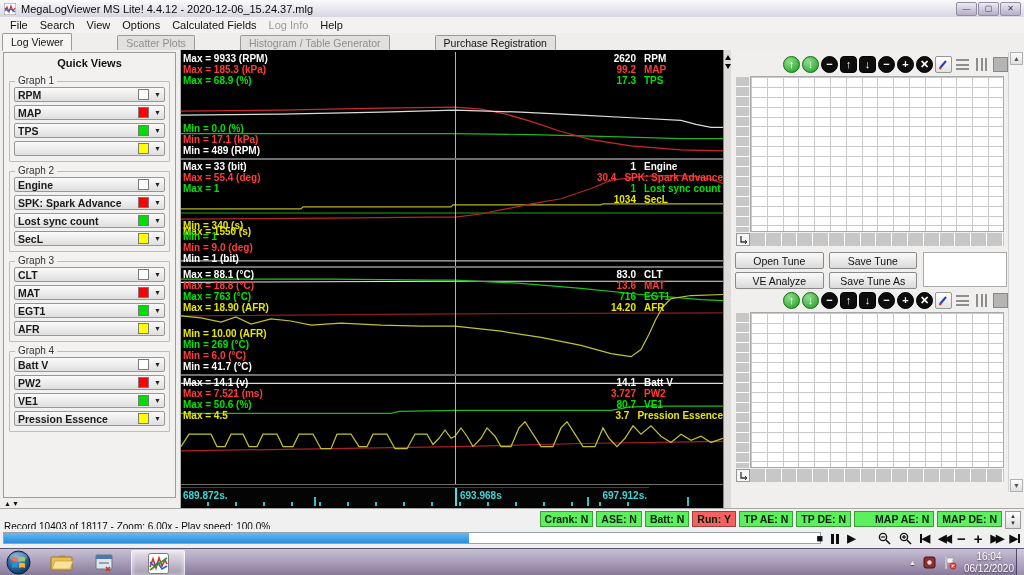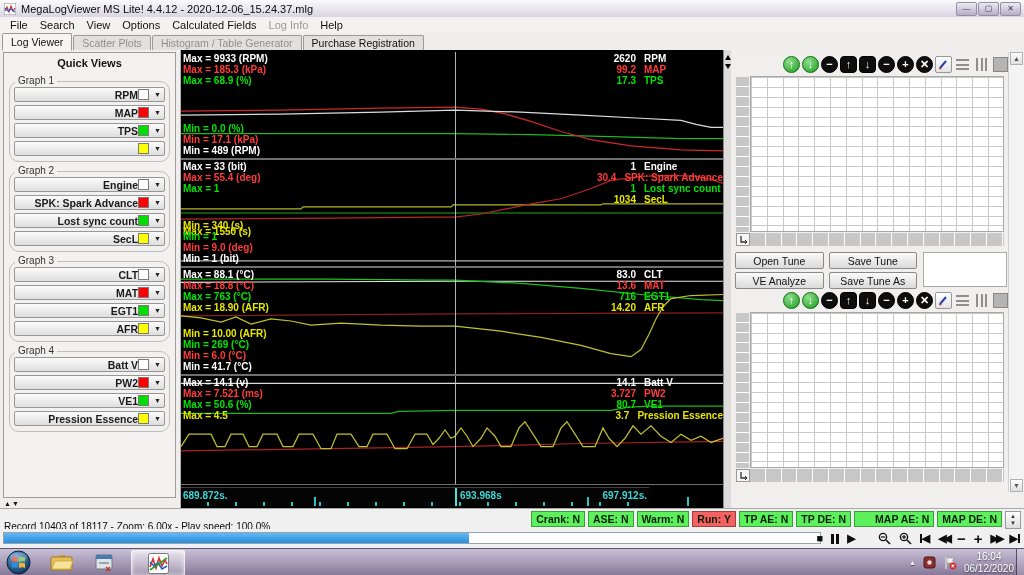--- a/index.html
+++ b/index.html
@@ -11,31 +11,31 @@
     display:flex;align-items:center;padding-left:4px;}
   .titlebar .ttl{font-size:11px;margin-left:5px;color:#0a0a0a;}
   .capbtns{position:absolute;right:3px;top:2px;display:flex;gap:1px;}
   .capbtn{width:19px;height:12px;border:1px solid #938da6;border-radius:2px;
     background:linear-gradient(#eceaf2,#b6aec8);font-size:8px;line-height:11px;text-align:center;color:#3a3550;}
   .menubar{position:absolute;left:0;top:17px;right:0;height:16px;background:#f3f2f1;
     border-bottom:1px solid #dcdcdc;display:flex;align-items:center;padding-left:4px;}
   .menuitem{font-size:11px;padding:1px 6px;}
   .menuitem.dis{color:#9a9a9a;}
   .tabbar{position:absolute;left:0;top:33px;right:0;height:17px;background:#efeeec;border-bottom:1px solid #9a9a9a;}
-  .tabs{position:absolute;left:2px;bottom:0;display:flex;align-items:flex-end;}
+  .tabs{position:absolute;left:2px;bottom:0;display:flex;align-items:flex-end;gap:44px;}
   .tab{height:14px;display:flex;align-items:center;padding:0 8px;font-size:10.5px;
     border:1px solid #9a9a9a;border-bottom:none;border-radius:2px 2px 0 0;background:#e2e0de;margin-right:1px;}
   .tab.active{height:16px;background:#f6f5f4;position:relative;z-index:2;margin-bottom:-1px;border-bottom:1px solid #f6f5f4;}
   .tab.dis{color:#8f8f8f;}
   
   .main{position:absolute;left:0;top:50px;right:0;height:458px;}
   .sidebar{position:absolute;left:0;top:0;width:180px;height:458px;background:#efeeec;border-right:1px solid #b0b0b0;}
   .qv{position:absolute;left:3px;top:2px;width:171px;bottom:10px;border:1px solid #9c9c9c;background:#f2f1f0;}
   .qv-title{text-align:center;font-size:11px;font-weight:bold;padding-top:4px;padding-bottom:3px;}
-  .group{position:relative;margin:9px 5px 4px 5px;border:1px solid #bdbdbd;border-radius:10px;padding:5px 4px 2px 4px;text-align:right;}
+  .group{position:relative;margin:9px 5px 4px 5px;border:1px solid #bdbdbd;border-radius:1px;padding:5px 4px 2px 4px;}
   .group-label{position:absolute;top:-7px;left:5px;background:#f2f1f0;padding:0 3px;font-size:10px;color:#333;}
   .chrow{height:13px;margin:0 0 3px 0;border:1px solid #979797;border-radius:2px;
     background:linear-gradient(#fbfbfb,#dedede);display:flex;align-items:center;padding:0 3px;}
   .chname{flex:1;font-size:10.5px;font-weight:bold;color:#1a1a1a;white-space:nowrap;overflow:hidden;}
   .swatch{width:9px;height:9px;border:1px solid #7a7a7a;margin-right:5px;flex:none;}
   .ddarrow{font-size:7px;color:#222;flex:none;}
   .sb-scroll-arrows{position:absolute;left:4px;bottom:1px;font-size:7px;color:#111;letter-spacing:1px;}
   
   .graphs{position:absolute;left:181px;top:0;width:542px;height:458px;background:#000;}
   .graph{position:absolute;left:0;width:542px;border-bottom:2px solid #6f6f6f;background:#000;overflow:hidden;}
@@ -531,21 +531,21 @@
         <div class="rsb-btn" style="bottom:0;">▼</div>
       </div>
     </div>
   </div>
 
   <div class="statusbar">
     <span class="rectext">Record 10403 of 18117 - Zoom: 6.00x - Play speed: 100.0%</span>
     <div class="indics">
       <span class="indic" style="background-color: rgb(93, 240, 93);">Crank: N</span>
       <span class="indic" style="background-color: rgb(93, 240, 93);">ASE: N</span>
-      <span class="indic" style="background-color: rgb(93, 240, 93);">Warm: N</span>
+      <span class="indic" style="background-color: rgb(93, 240, 93);">Batt: N</span>
       <span class="indic" style="background-color: rgb(245, 96, 96);">Run: Y</span>
       <span class="indic" style="background-color: rgb(93, 240, 93);">TP AE: N</span>
       <span class="indic" style="background-color: rgb(93, 240, 93);">TP DE: N</span>
       <span class="indic" style="background-color: rgb(93, 240, 93); padding-left: 20px;">MAP AE: N</span>
       <span class="indic" style="background-color: rgb(93, 240, 93);">MAP DE: N</span>
     </div>
     <div class="spinner">
         <span>▲</span>
         <span>▼</span>
       </div>

